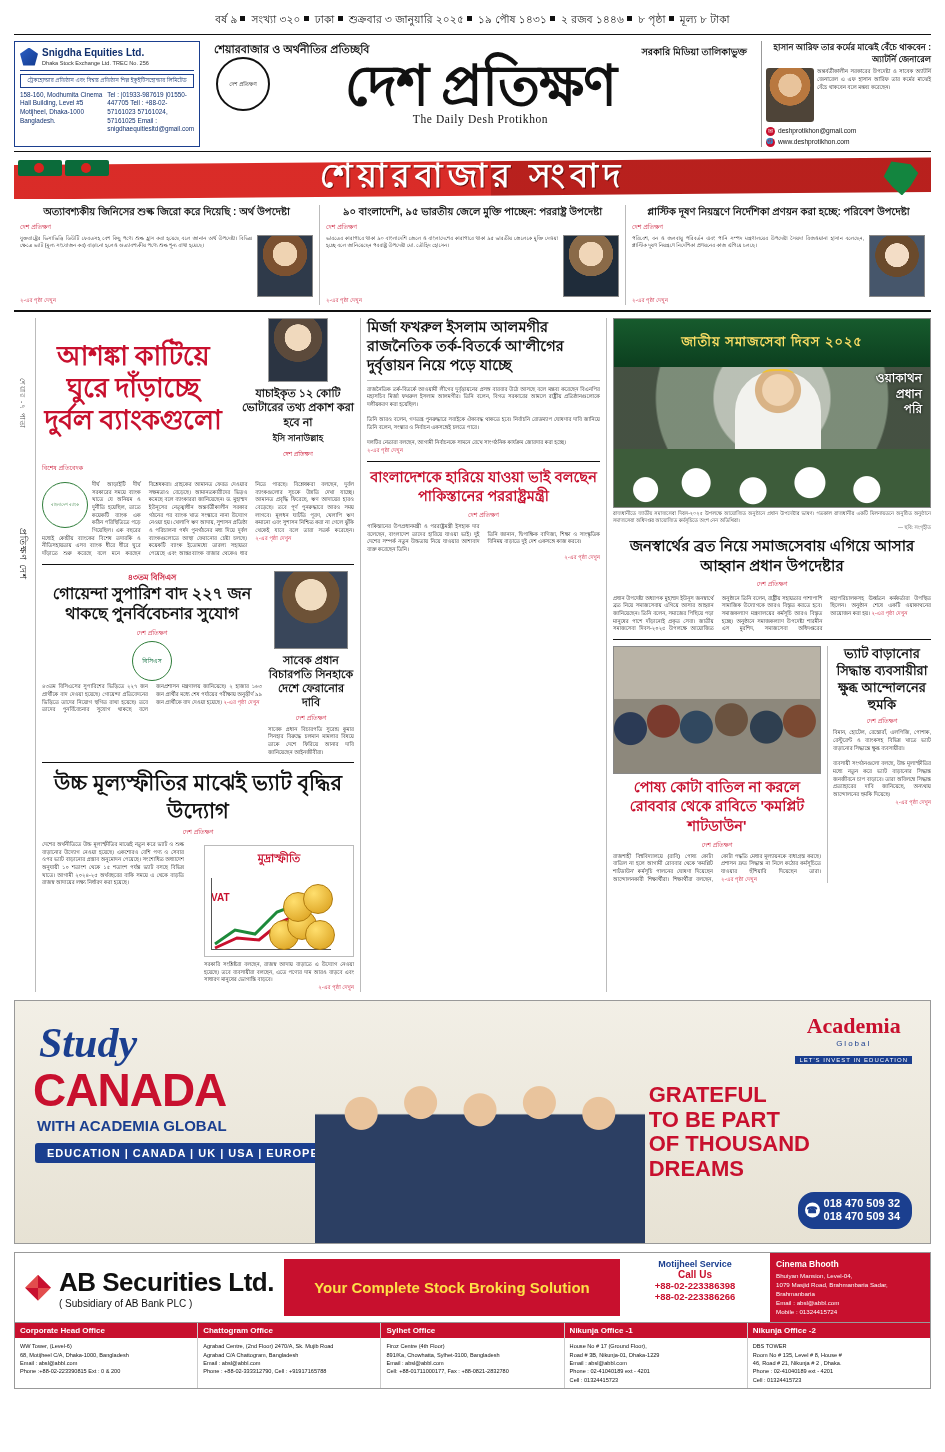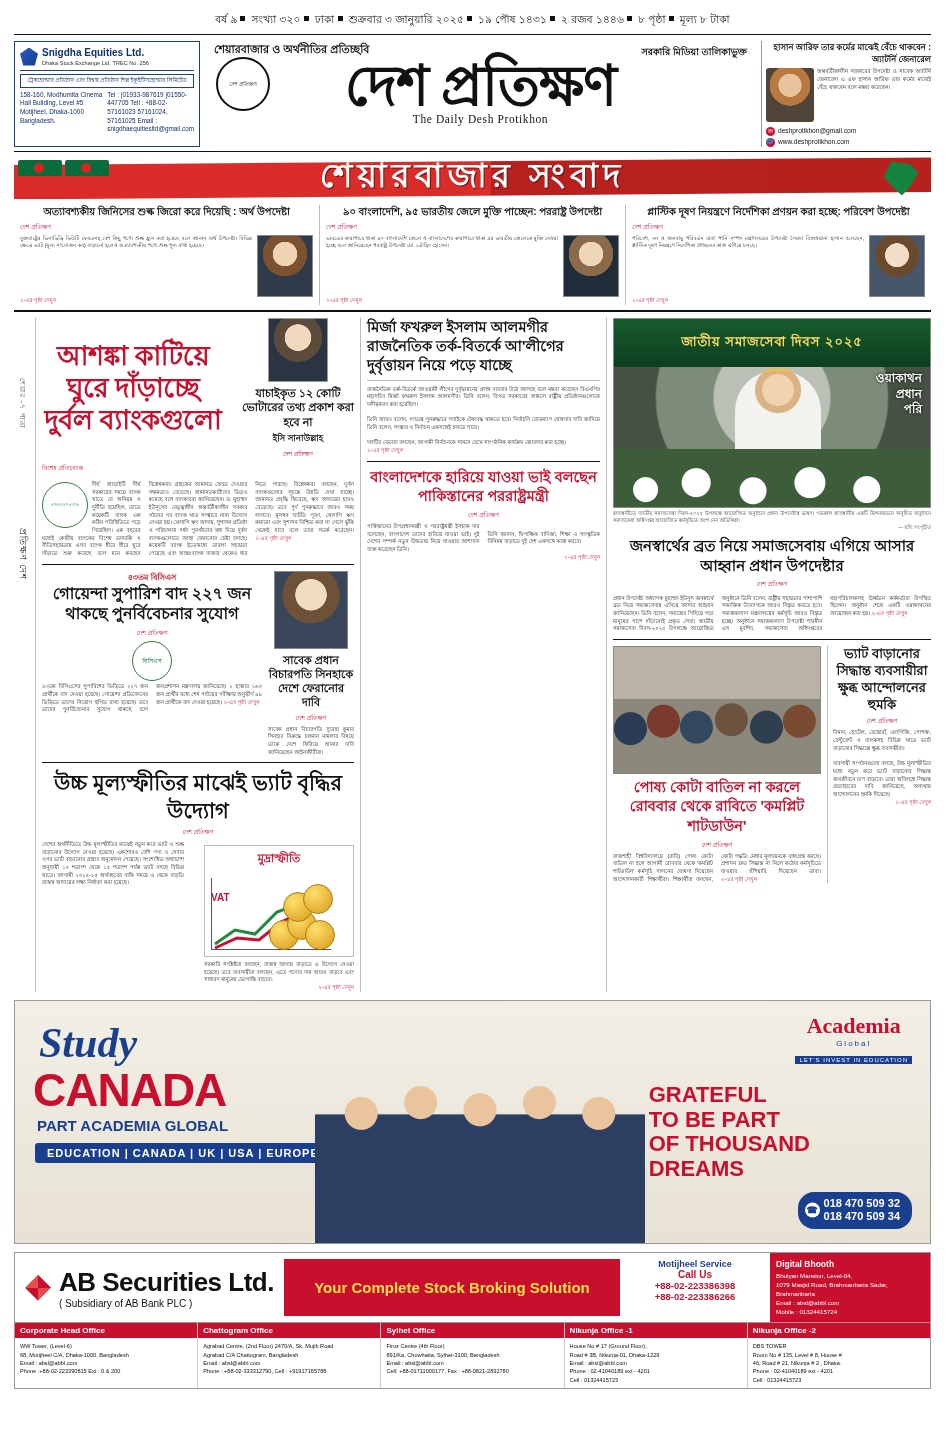--- a/index.html
+++ b/index.html
@@ -645,21 +645,21 @@
 ব্যবসায়ী সংগঠনগুলো বলছে, উচ্চ মূল্যস্ফীতির মধ্যে নতুন করে ভ্যাট বাড়ানোর সিদ্ধান্ত জনজীবনে চাপ বাড়াবে। তারা অবিলম্বে সিদ্ধান্ত প্রত্যাহারের দাবি জানিয়েছে, অন্যথায় আন্দোলনের হুমকি দিয়েছে।</div>
           <div class="more" style="text-align:right">২-এর পৃষ্ঠা দেখুন</div>
         </div>
       </div>
     </div>
   </div>
 
   <div class="ad-study">
     <div class="study">Study</div>
     <div class="abroad">CANADA</div>
-    <div class="withline">PART ACADEMIA GLOBAL</div>
+    <div class="withline">WITH ACADEMIA GLOBAL</div>
     <div class="countries">EDUCATION | CANADA | UK | USA | EUROPE</div>
     <div class="students"></div>
     <div class="grateful" style="white-space:pre-line">GRATEFUL
 TO BE PART
 OF THOUSAND
 DREAMS</div>
     <div class="acad">
       <div class="n">Academia</div>
       <div class="g">Global</div>
       <div class="t">LET'S INVEST IN EDUCATION</div>
@@ -678,21 +678,21 @@
         </div>
       </div>
       <div class="ab-slogan">Your Complete Stock Broking Solution</div>
       <div class="ab-cs">
         <div class="h">Motijheel Service</div>
         <div class="call">Call Us</div>
         <div class="num">+88-02-223386398</div>
         <div class="num">+88-02-223386266</div>
       </div>
       <div class="ab-digital">
-        <div class="h">Digital Bhooth</div>
+        <div class="h">Cinema Bhooth</div>
         <div style="white-space:pre-line">Bhuiyan Mansion, Level-04,
 1079 Masjid Road, Brahmanbaria Sadar,
 Brahmanbaria
 Email : absl@abbl.com
 Mobile : 01324415724</div>
       </div>
     </div>
     <div class="ab-offices">
       <div class="off">
         <div class="off-h">Corporate Head Office</div>

